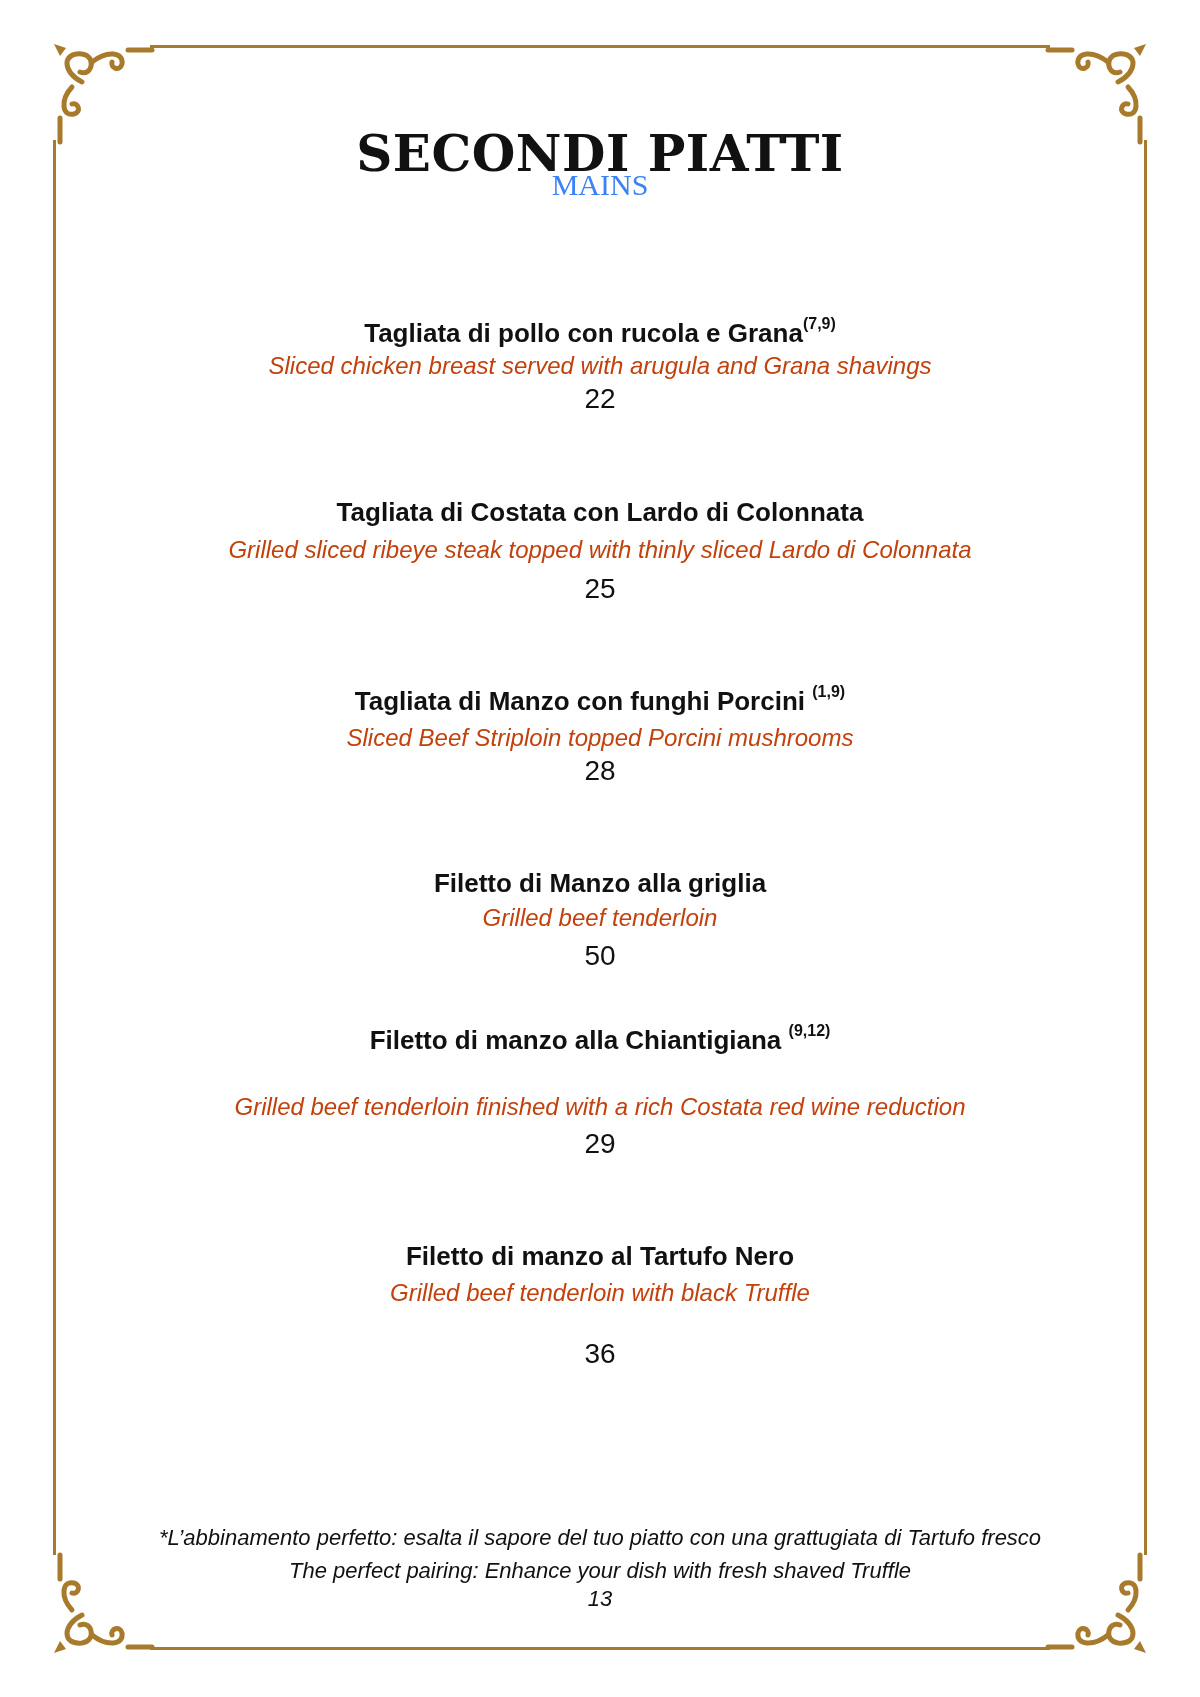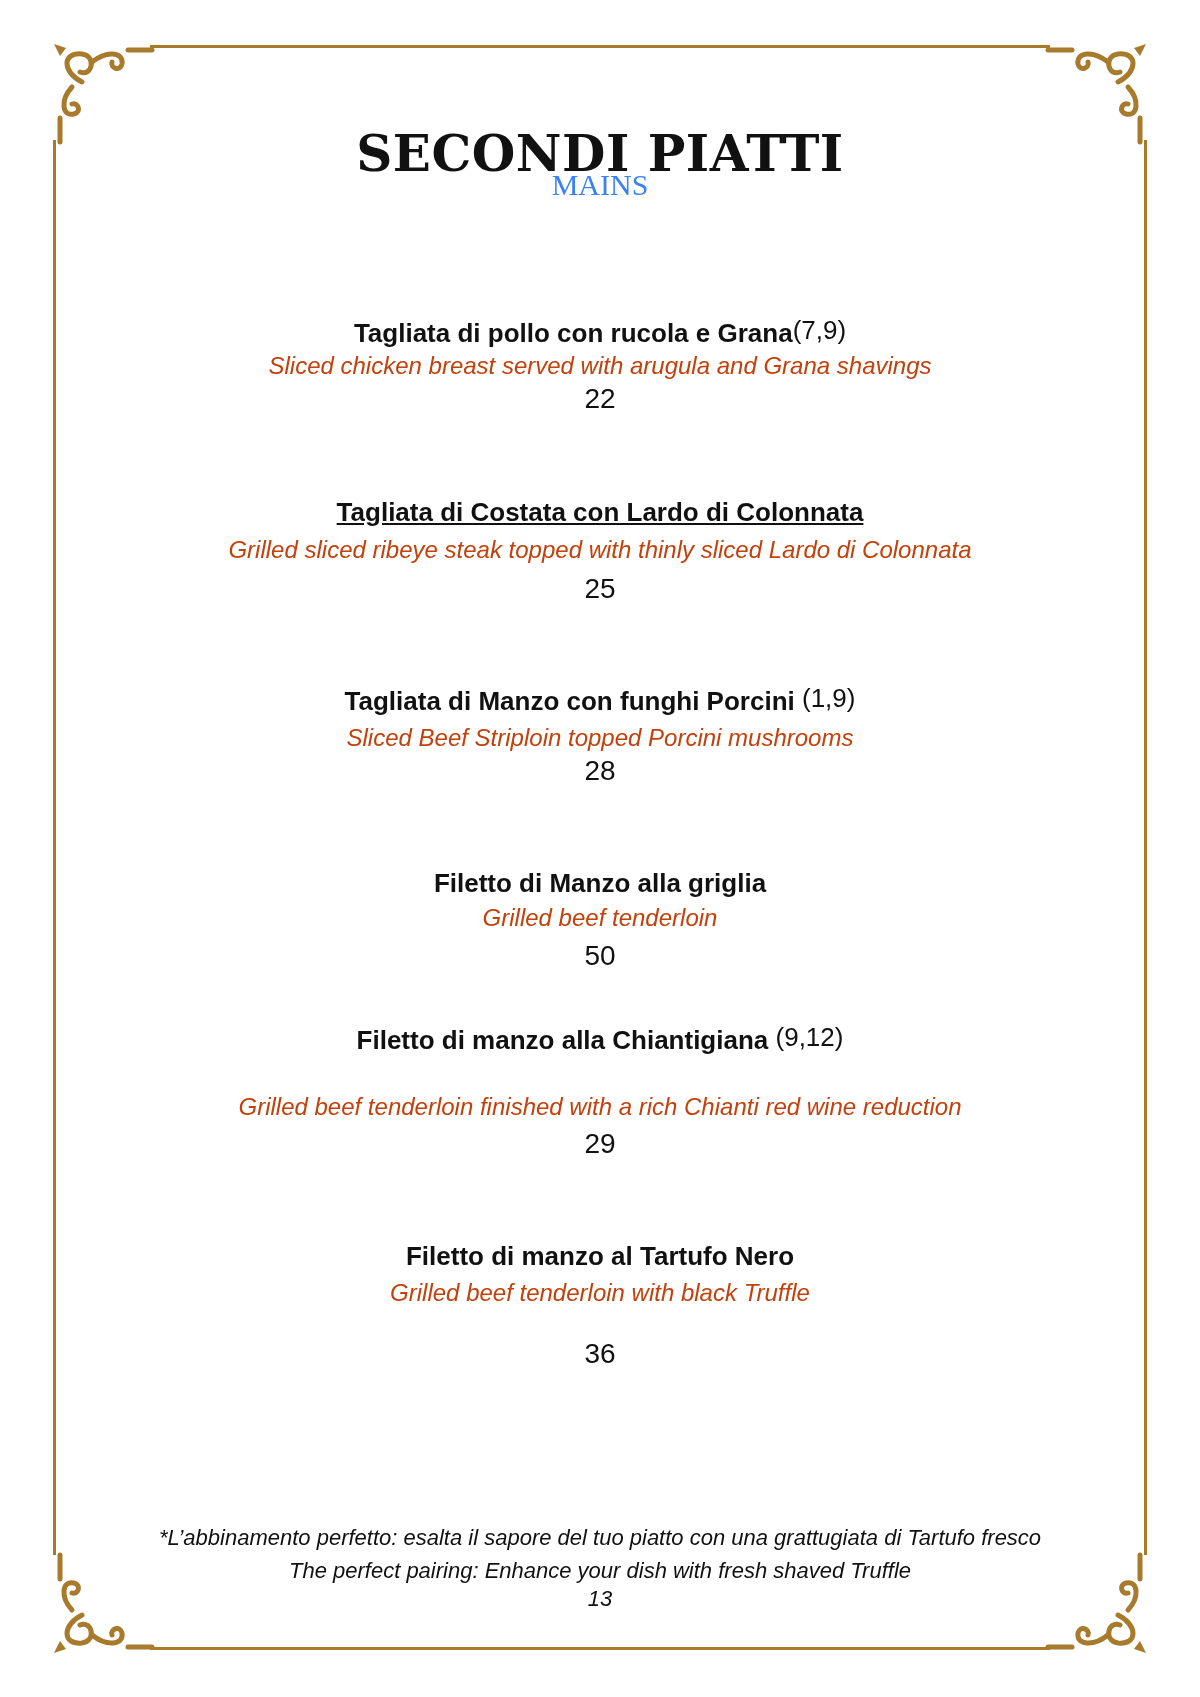--- a/index.html
+++ b/index.html
@@ -4,21 +4,21 @@
 <style>
   html, body { margin:0; padding:0; background:#ffffff; }
   body { width:1200px; height:1697px; position:relative; overflow:hidden;
          font-family:"Liberation Sans", sans-serif; color:#111; }
   .frame-line { position:absolute; background:#a87a2c; }
   .corner { position:absolute; width:110px; height:110px; }
   .center { position:absolute; left:0; width:1200px; text-align:center; }
   .title { font-family:"DejaVu Serif", serif; font-weight:bold; font-size:50px; letter-spacing:0.5px; top:124px; }
   .subtitle { font-family:"Liberation Serif", serif; font-size:30px; top:168px; color:#3b82f6; }
   .item-name { font-size:26px; font-weight:bold; }
-  .allergens { font-weight:normal; font-size:26px; vertical-align:top; position:relative; top:-3px; }
+  .allergens { font-weight:bold; font-size:16px; vertical-align:top; position:relative; top:-3px; }
   .item-desc { font-style:italic; font-size:24px; color:#c2410c; }
   .item-price { font-size:28px; }
   .footer-line { font-style:italic; font-size:22px; }
 </style>
 </head>
 <body>
 
 <div class="frame-line" style="left:150px; top:45px; width:900px; height:3px;"></div>
 <div class="frame-line" style="left:150px; top:1647px; width:900px; height:3px;"></div>
 <div class="frame-line" style="left:53px; top:140px; width:3px; height:1415px;"></div>
@@ -67,42 +67,42 @@
 
 <div class="center title">SECONDI PIATTI</div>
 <div class="center subtitle">MAINS</div>
 
 <div class="center item-name" style="top:318px;">
   <span>Tagliata di pollo con rucola e Grana</span><span class="allergens">(7,9)</span>
 </div>
 <div class="center item-desc" style="top:352px;">Sliced chicken breast served with arugula and Grana shavings</div>
 <div class="center item-price" style="top:383px;">22</div>
 
-<div class="center item-name" style="top:497px;text-decoration:underline;">
+<div class="center item-name" style="top:497px;">
   <span>Tagliata di Costata con Lardo di Colonnata</span><span class="allergens"></span>
 </div>
 <div class="center item-desc" style="top:536px;">Grilled sliced ribeye steak topped with thinly sliced Lardo di Colonnata</div>
 <div class="center item-price" style="top:573px;">25</div>
 
 <div class="center item-name" style="top:686px;">
   <span>Tagliata di Manzo con funghi Porcini</span> <span class="allergens">(1,9)</span>
 </div>
 <div class="center item-desc" style="top:724px;">Sliced Beef Striploin topped Porcini mushrooms</div>
 <div class="center item-price" style="top:755px;">28</div>
 
 <div class="center item-name" style="top:868px;">
   <span>Filetto di Manzo alla griglia</span><span class="allergens"></span>
 </div>
 <div class="center item-desc" style="top:904px;">Grilled beef tenderloin</div>
 <div class="center item-price" style="top:940px;">50</div>
 
 <div class="center item-name" style="top:1025px;">
   <span>Filetto di manzo alla Chiantigiana</span> <span class="allergens">(9,12)</span>
 </div>
-<div class="center item-desc" style="top:1093px;">Grilled beef tenderloin finished with a rich Chianti red wine reduction</div>
+<div class="center item-desc" style="top:1093px;">Grilled beef tenderloin finished with a rich Costata red wine reduction</div>
 <div class="center item-price" style="top:1128px;">29</div>
 
 <div class="center item-name" style="top:1241px;">
   <span>Filetto di manzo al Tartufo Nero</span><span class="allergens"></span>
 </div>
 <div class="center item-desc" style="top:1279px;">Grilled beef tenderloin with black Truffle</div>
 <div class="center item-price" style="top:1338px;">36</div>
 
 <div class="center footer-line" style="top:1525px;">*L’abbinamento perfetto: esalta il sapore del tuo piatto con una grattugiata di Tartufo fresco</div>
 <div class="center footer-line" style="top:1558px;">The perfect pairing: Enhance your dish with fresh shaved Truffle</div>

